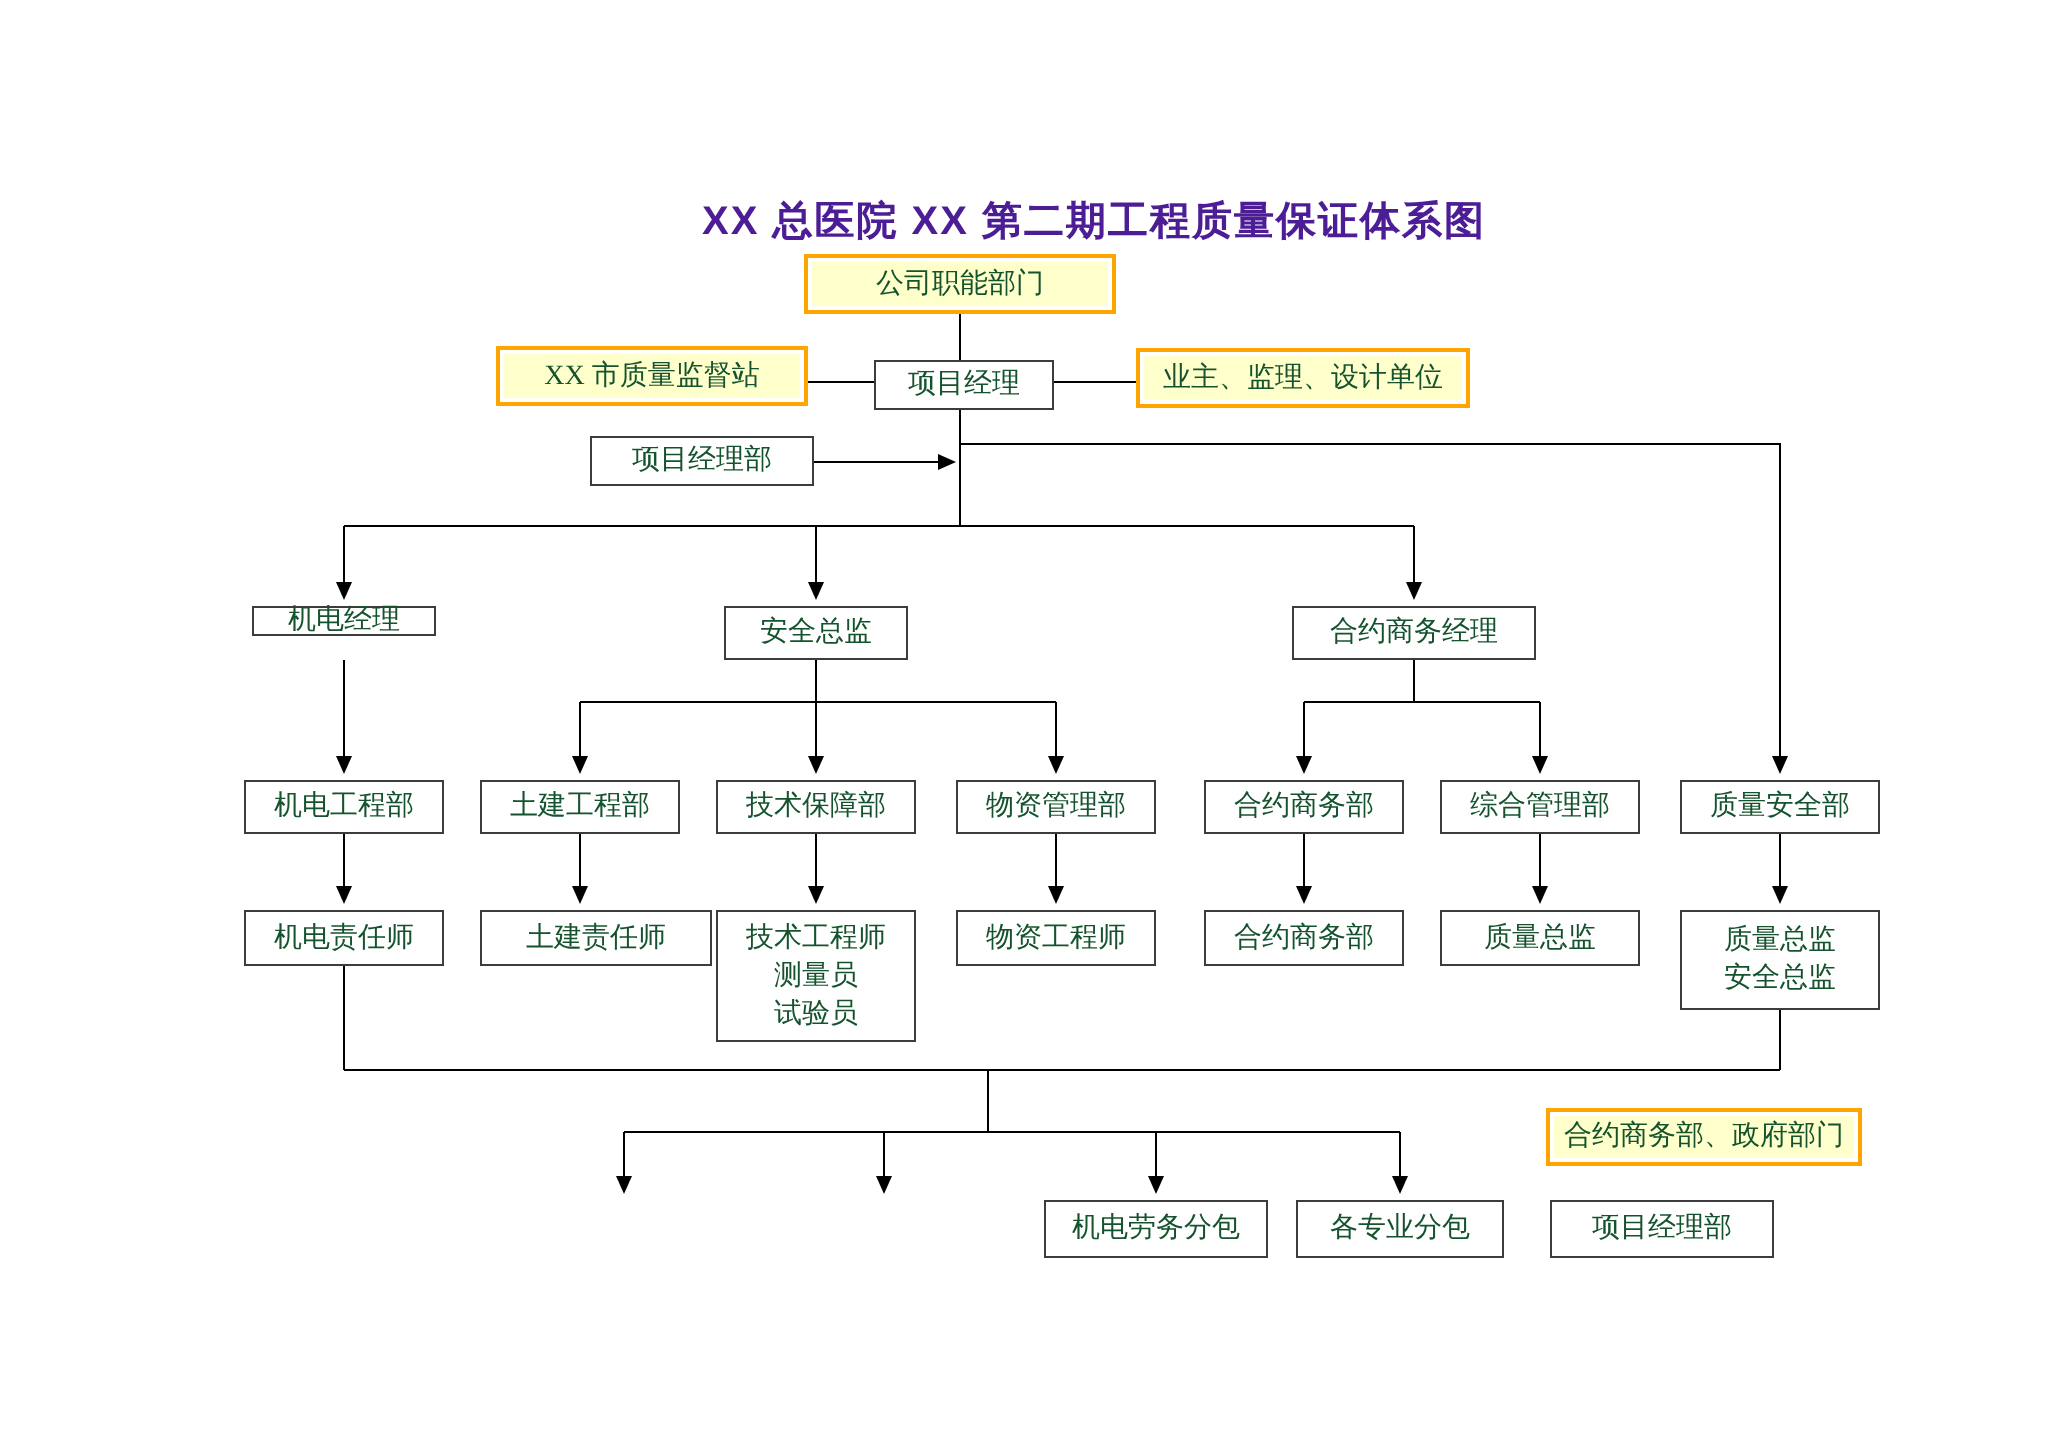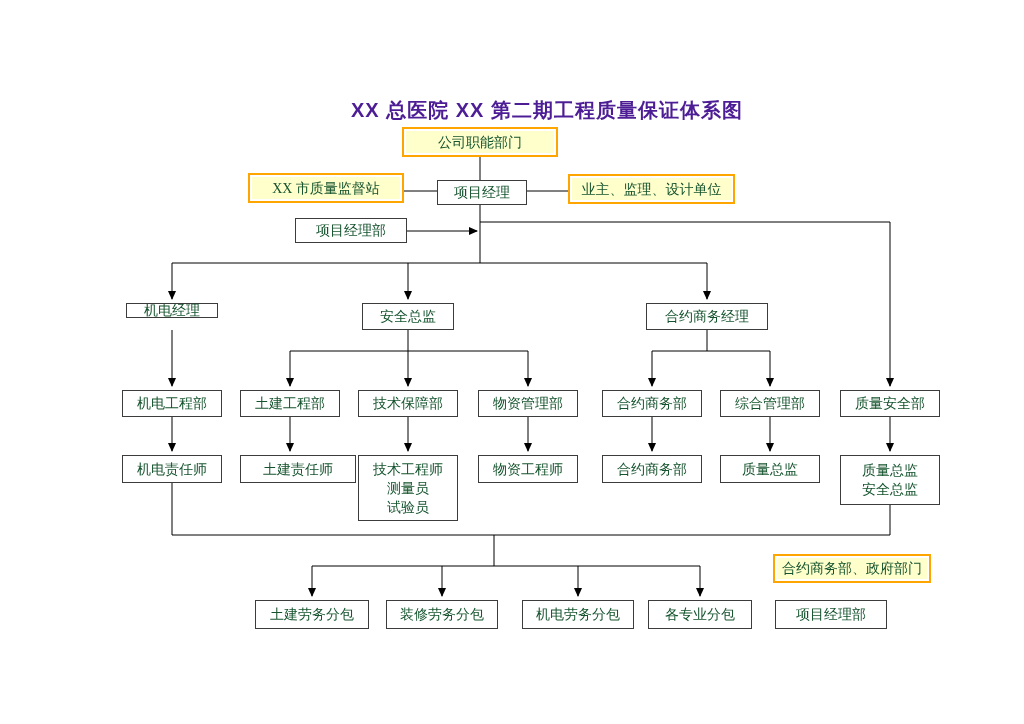--- a/index.html
+++ b/index.html
@@ -184,26 +184,20 @@
     <span>合约商务部</span>
   </div>
   <div class="node" style="left:720px;top:455px;width:100px;height:28px">
     <span>质量总监</span>
   </div>
   <div class="node" style="left:840px;top:455px;width:100px;height:50px">
     <span>质量总监</span>
     <span>安全总监</span>
   </div>
 
-  <div class="node" style="left:255px;top:600px;width:114px;height:29px">
-    <span>土建劳务分包</span>
-  </div>
-  <div class="node" style="left:386px;top:600px;width:112px;height:29px">
-    <span>装修劳务分包</span>
-  </div>
   <div class="node" style="left:648px;top:600px;width:104px;height:29px">
     <span>各专业分包</span>
   </div>
   <div class="node" style="left:522px;top:600px;width:112px;height:29px">
     <span>机电劳务分包</span>
   </div>
   <div class="node" style="left:775px;top:600px;width:112px;height:29px">
     <span>项目经理部</span>
   </div>
 

